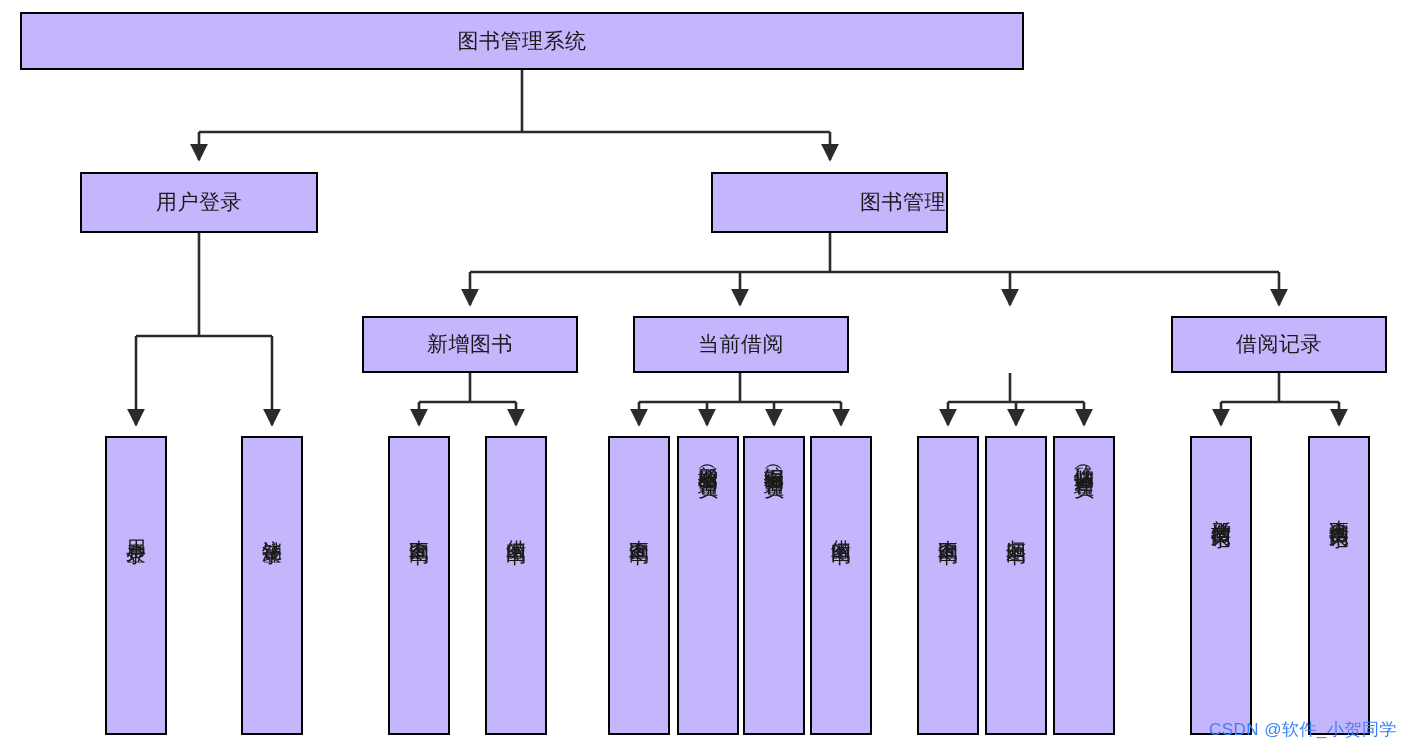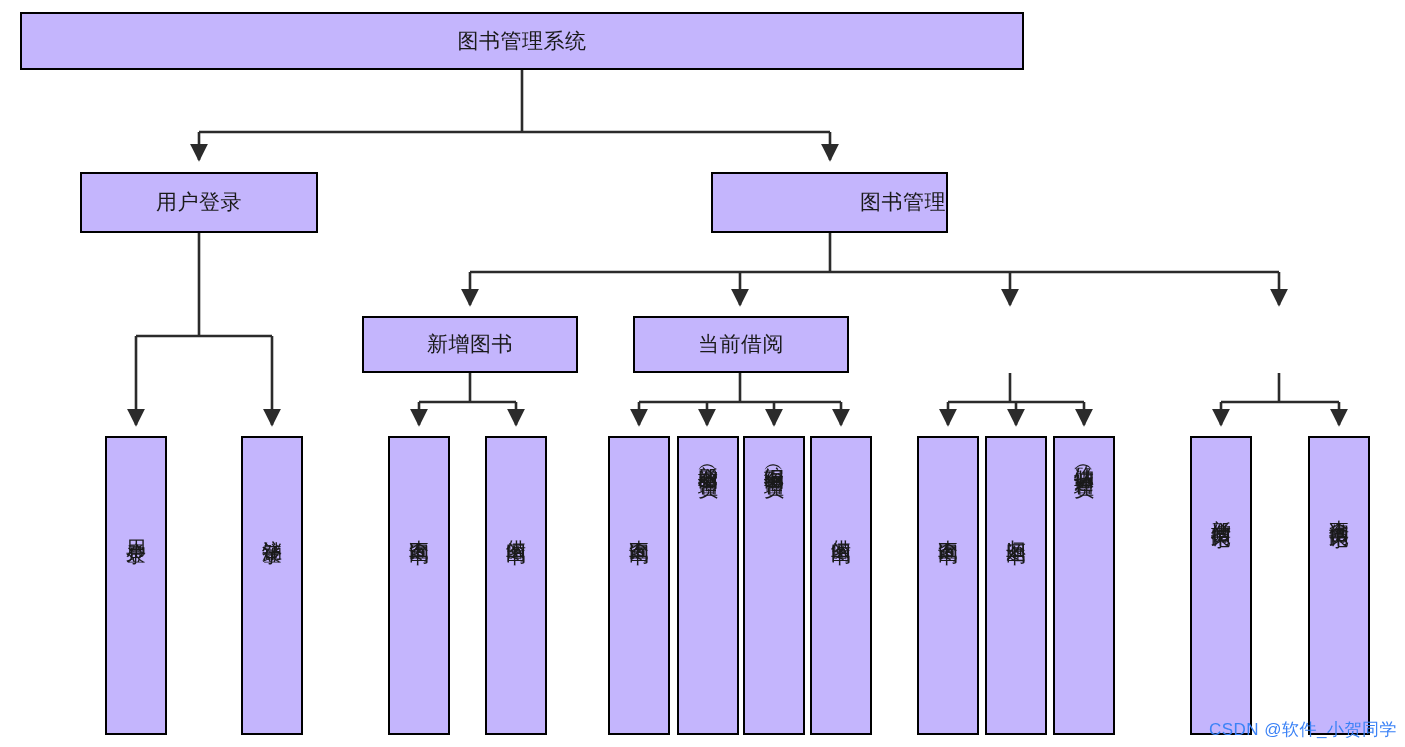--- a/index.html
+++ b/index.html
@@ -138,20 +138,23 @@
   <div class="node-box" style="left:711px; top:172px; width:237px; height:61px;justify-content:flex-end;">
     <span class="node-label">图书管理</span>
   </div>
 
   <div class="node-box" style="left:362px; top:316px; width:216px; height:57px;">
     <span class="node-label">新增图书</span>
   </div>
   <div class="node-box" style="left:633px; top:316px; width:216px; height:57px;">
     <span class="node-label">当前借阅</span>
   </div>
+  <div class="node-box" style="left:1171px; top:316px; width:216px; height:57px;">
+    <span class="node-label">借阅记录</span>
+  </div>
 
   <div class="node-box vertical mid" style="left:105px; top:436px; width:62px; height:299px;">
     <span class="node-label">用户登录</span>
   </div>
   <div class="node-box vertical mid" style="left:241px; top:436px; width:62px; height:299px;">
     <span class="node-label">注销登录</span>
   </div>
 
   <div class="node-box vertical mid" style="left:388px; top:436px; width:62px; height:299px;">
     <span class="node-label">查询图书</span>

